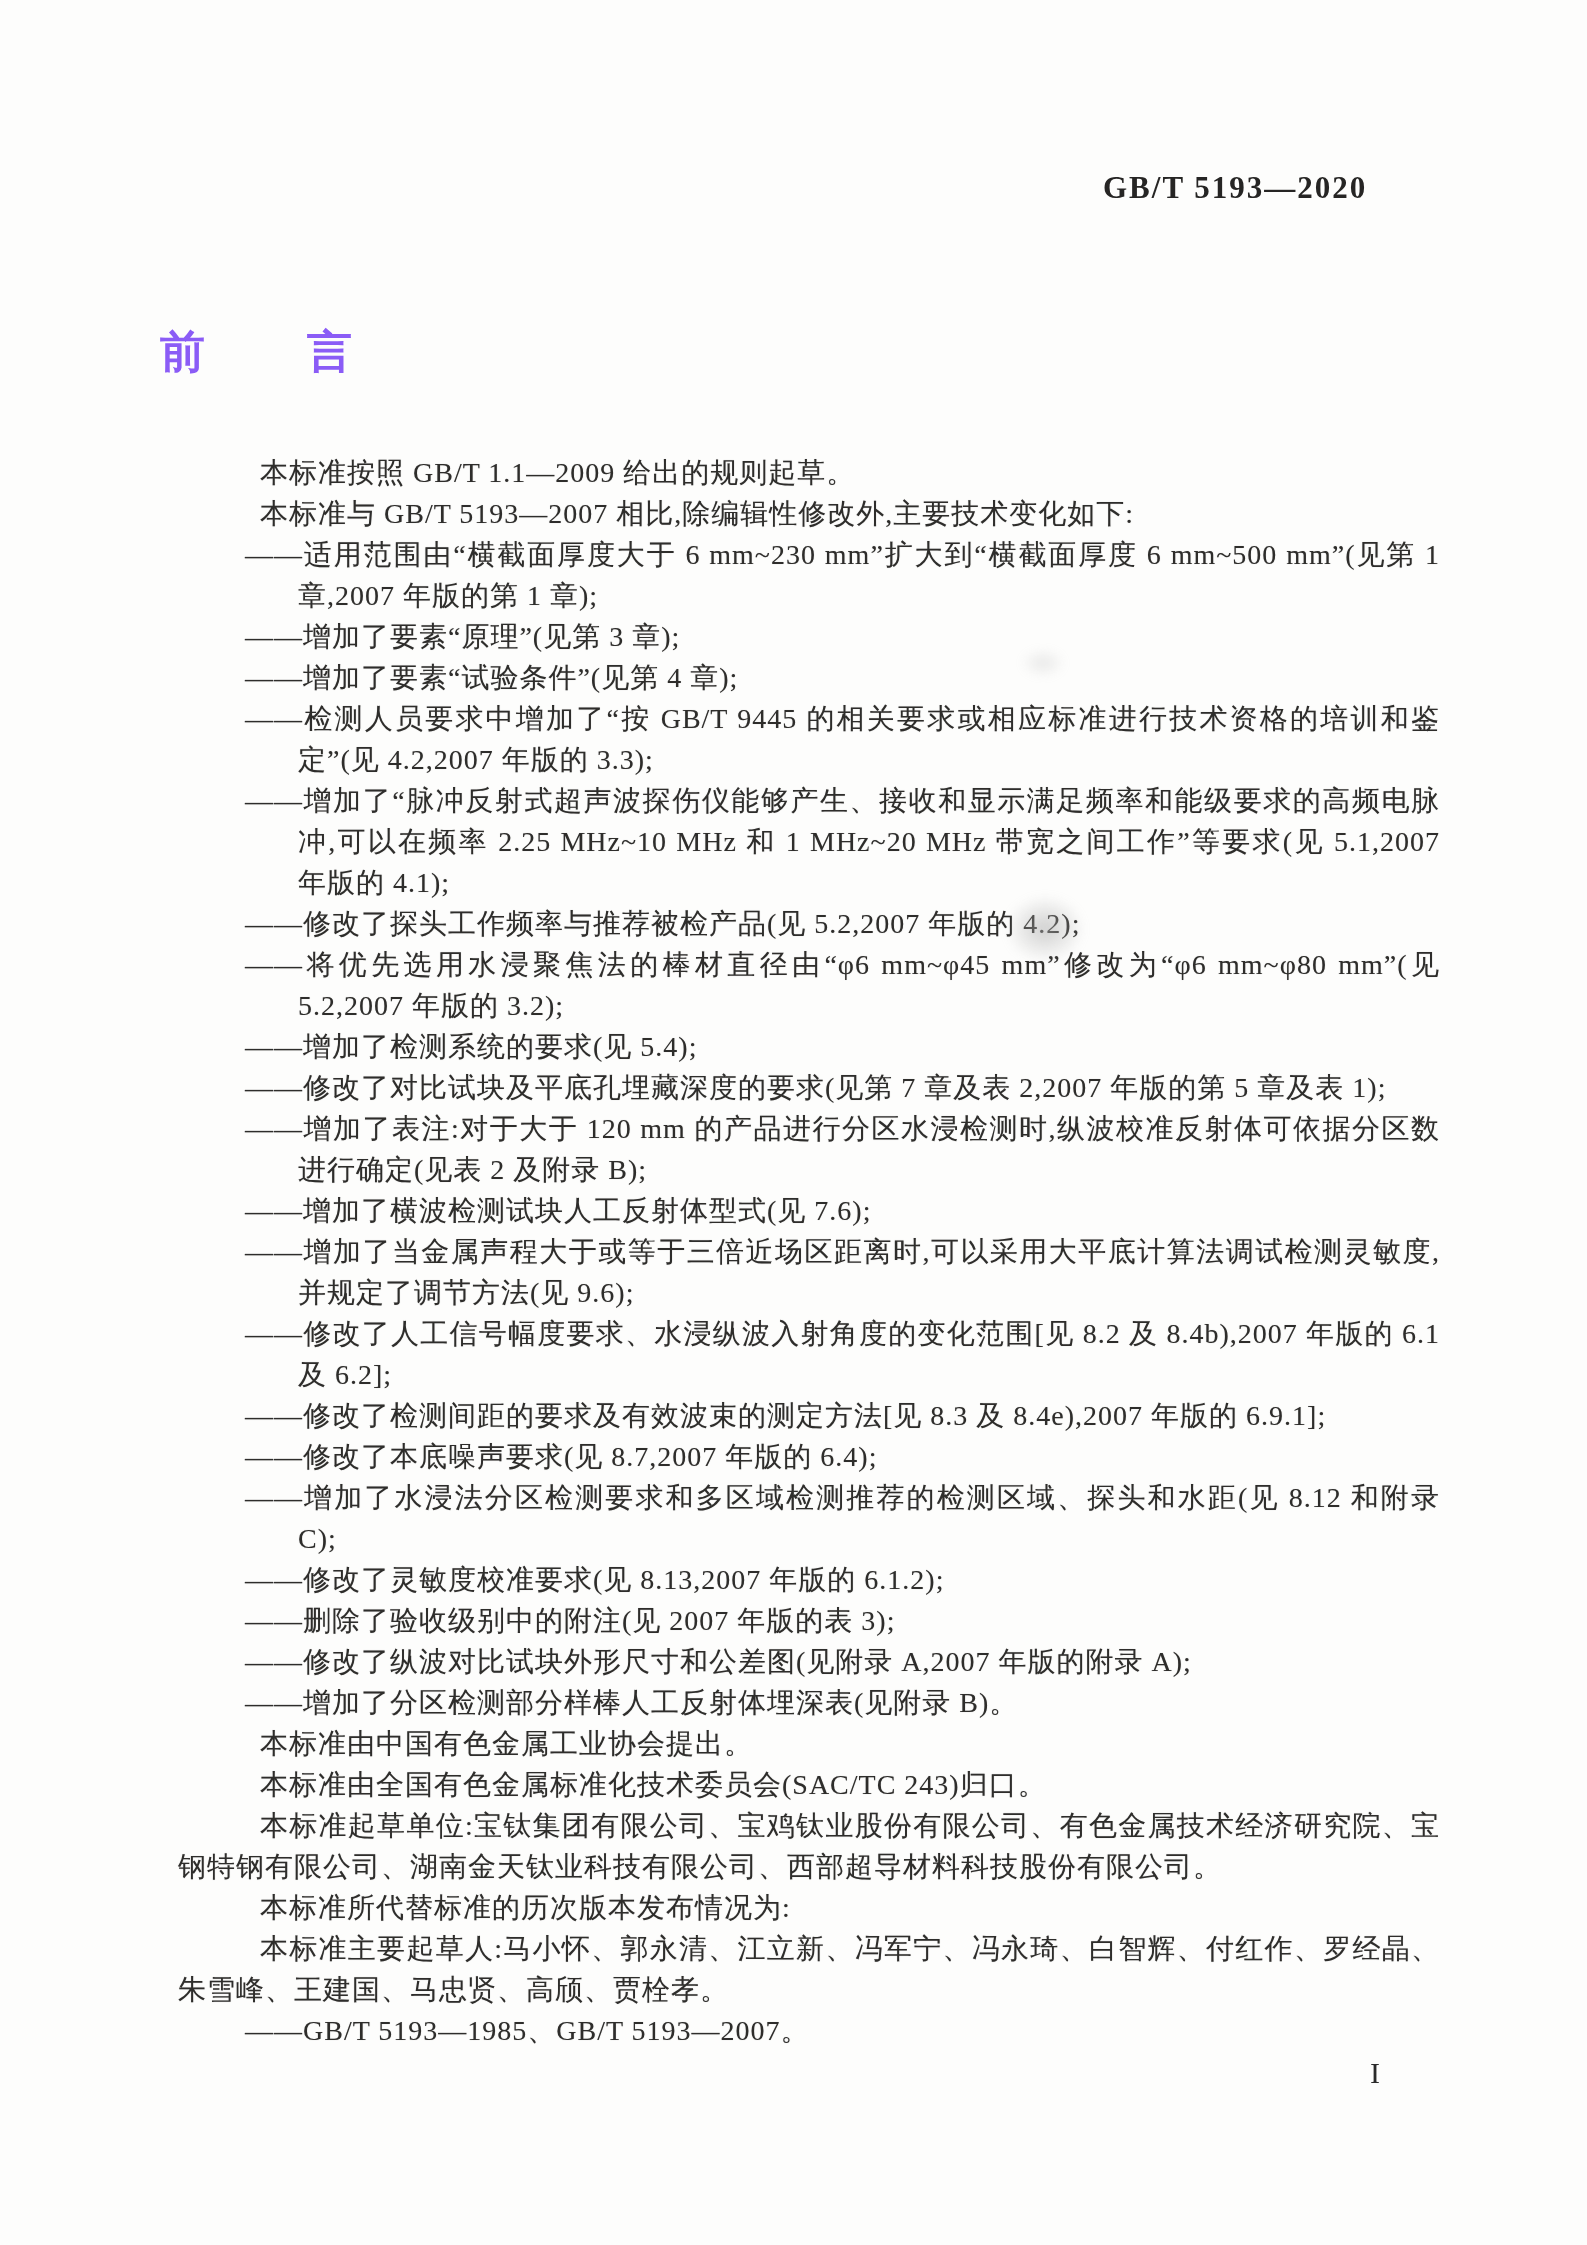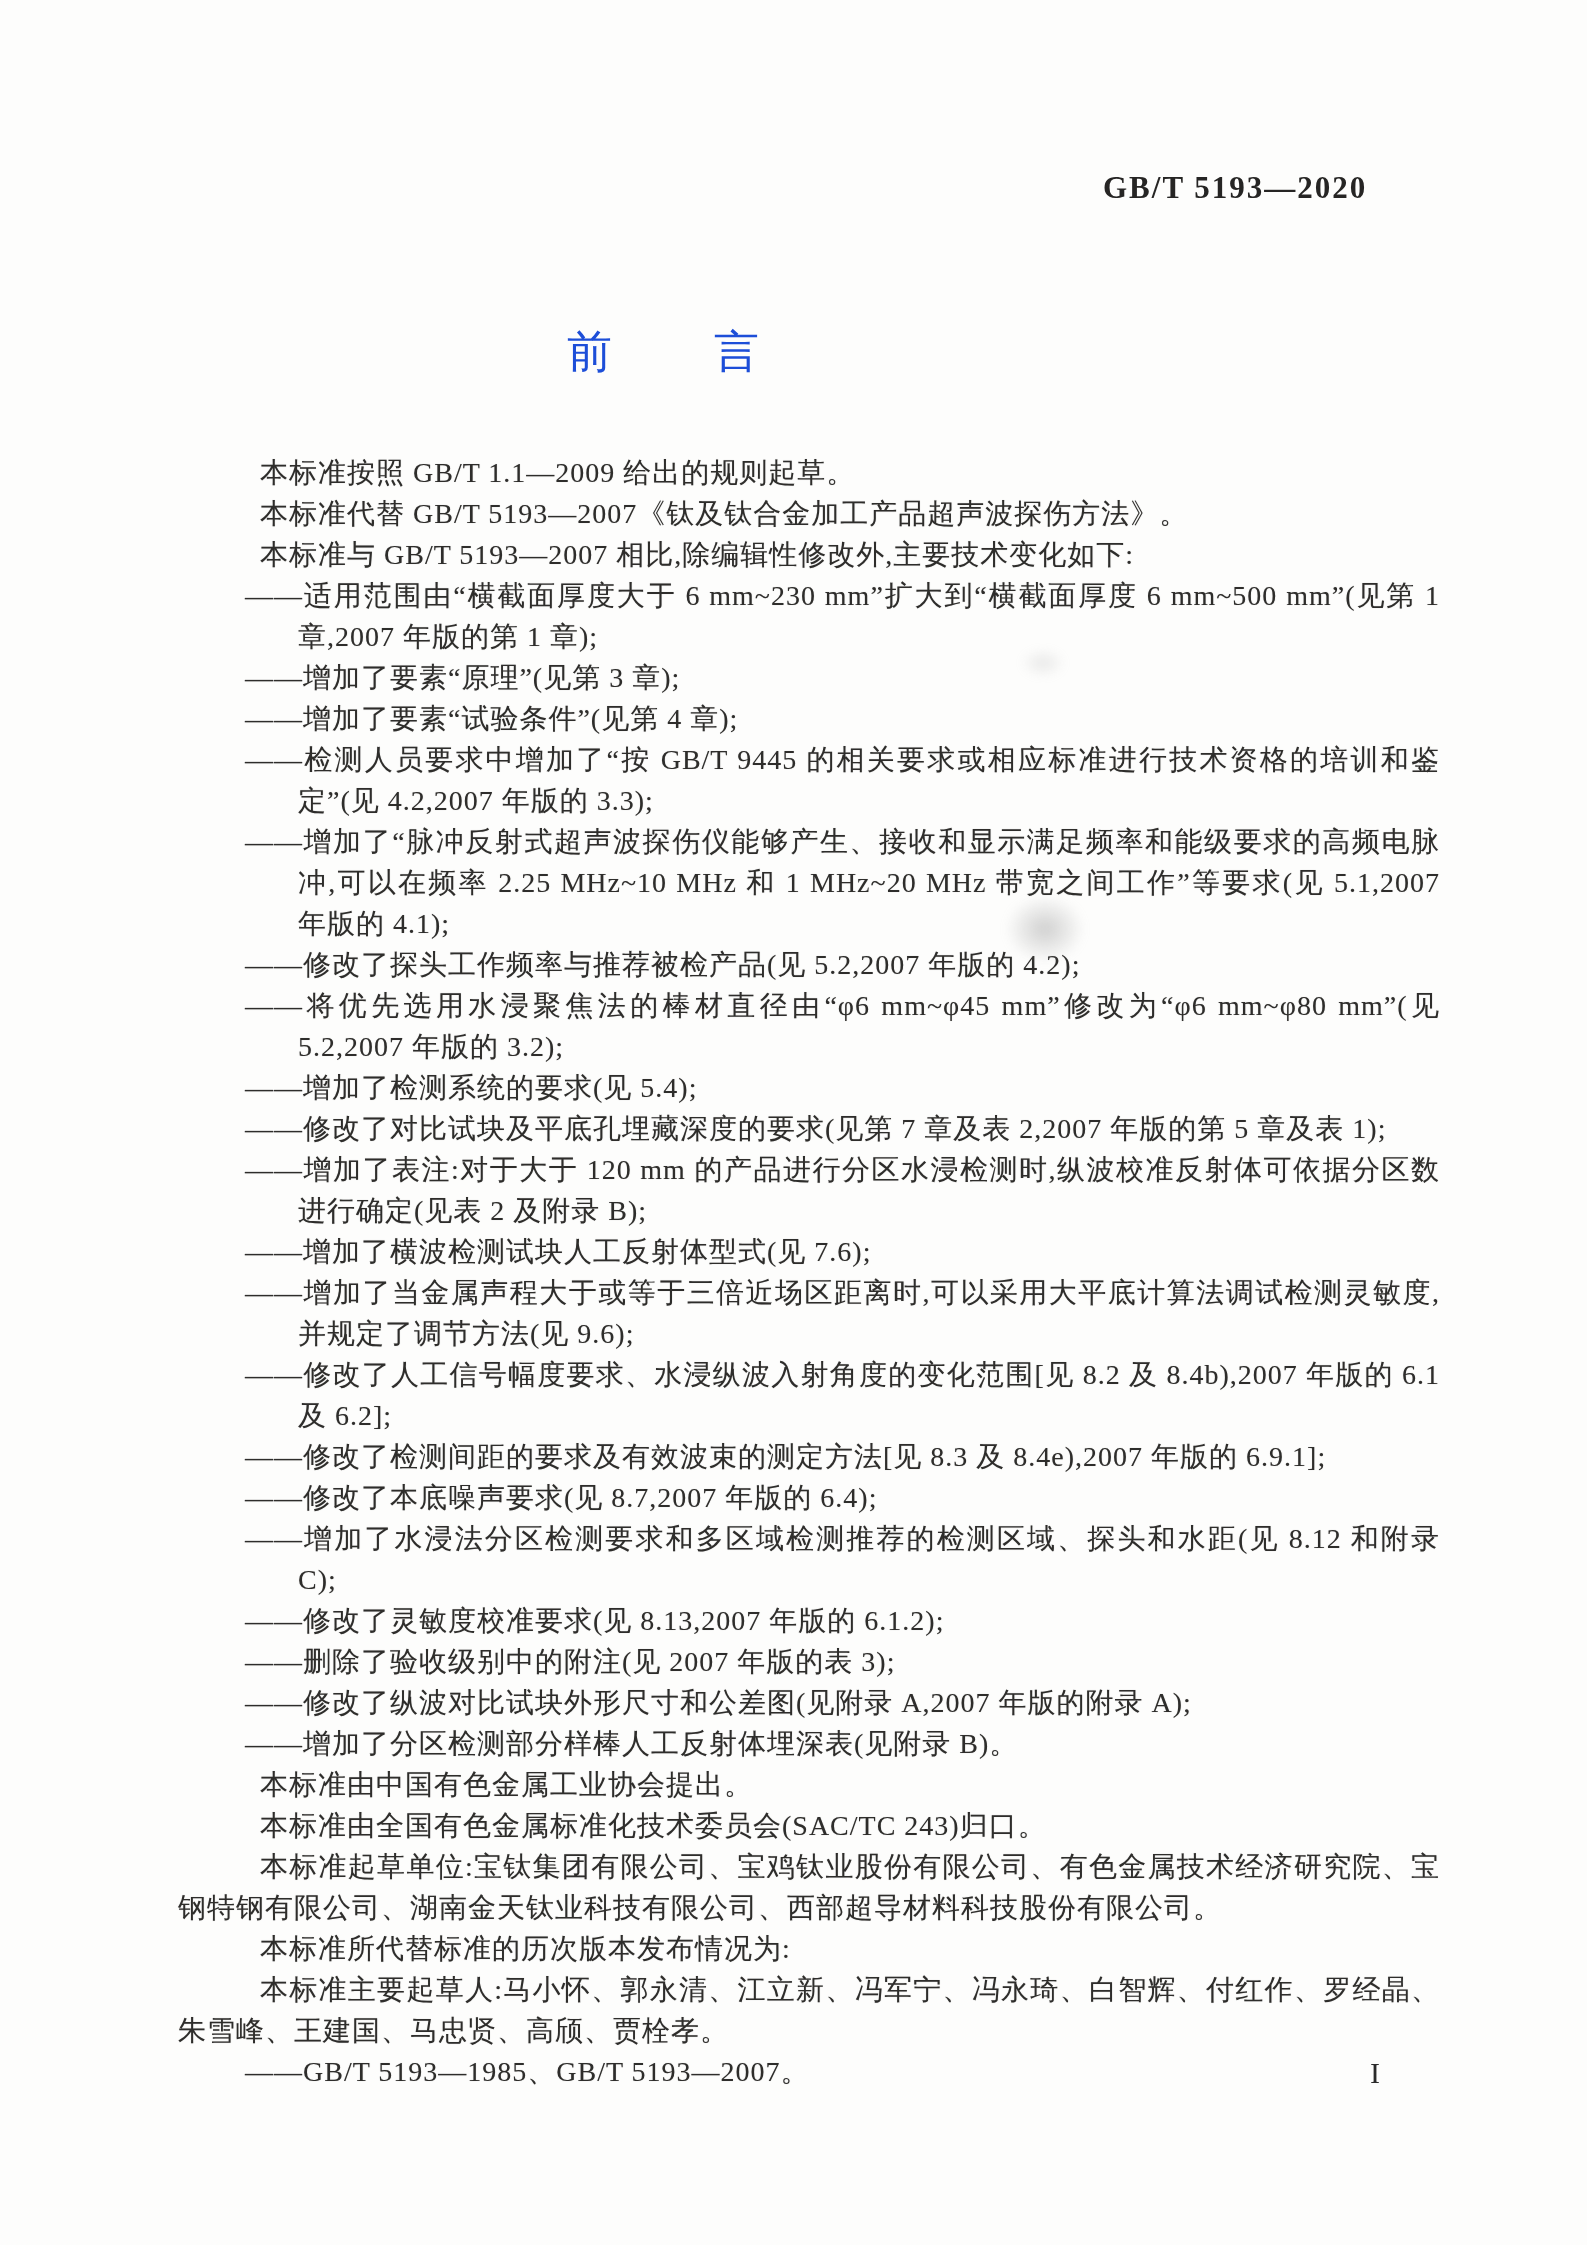--- a/index.html
+++ b/index.html
@@ -19,26 +19,26 @@
     font-size:31px;
     font-weight:bold;
     letter-spacing:2px;
     color:#262524;
     white-space:nowrap;
   }
   .doc-title{
     position:absolute;
     left:160px;top:322px;
     width:1010px;
-    text-align:center;
+    text-align:left;
     font-family:"Liberation Sans","DejaVu Sans",sans-serif;
     font-size:45px;
-    font-weight:normal;
+    font-weight:bold;
     letter-spacing:4px;
-    color:#1d4ed8;
+    color:#8b5cf6;
   }
   .body-text{
     position:absolute;
     left:166px;top:452px;
     width:1274px;
     font-size:28px;
     line-height:41px;
     letter-spacing:1px;
     text-align:justify;
     text-shadow:0 0 1px rgba(40,40,40,0.28);
@@ -65,21 +65,20 @@
 <body>
 
 <div class="page">
 
   <div class="header-code">GB/T 5193—2020</div>
 
   <div class="doc-title">前　　言</div>
 
   <div class="body-text">
     <div class="para">本标准按照 GB/T 1.1—2009 给出的规则起草。</div>
-    <div class="para">本标准代替 GB/T 5193—2007《钛及钛合金加工产品超声波探伤方法》。</div>
     <div class="para">本标准与 GB/T 5193—2007 相比,除编辑性修改外,主要技术变化如下:</div>
     <div class="item">——适用范围由“横截面厚度大于 6 mm~230 mm”扩大到“横截面厚度 6 mm~500 mm”(见第 1 章,2007 年版的第 1 章);</div>
     <div class="item">——增加了要素“原理”(见第 3 章);</div>
     <div class="item">——增加了要素“试验条件”(见第 4 章);</div>
     <div class="item">——检测人员要求中增加了“按 GB/T 9445 的相关要求或相应标准进行技术资格的培训和鉴定”(见 4.2,2007 年版的 3.3);</div>
     <div class="item">——增加了“脉冲反射式超声波探伤仪能够产生、接收和显示满足频率和能级要求的高频电脉冲,可以在频率 2.25 MHz~10 MHz 和 1 MHz~20 MHz 带宽之间工作”等要求(见 5.1,2007 年版的 4.1);</div>
     <div class="item">——修改了探头工作频率与推荐被检产品(见 5.2,2007 年版的 4.2);</div>
     <div class="item">——将优先选用水浸聚焦法的棒材直径由“φ6 mm~φ45 mm”修改为“φ6 mm~φ80 mm”(见 5.2,2007 年版的 3.2);</div>
     <div class="item">——增加了检测系统的要求(见 5.4);</div>
     <div class="item">——修改了对比试块及平底孔埋藏深度的要求(见第 7 章及表 2,2007 年版的第 5 章及表 1);</div>

